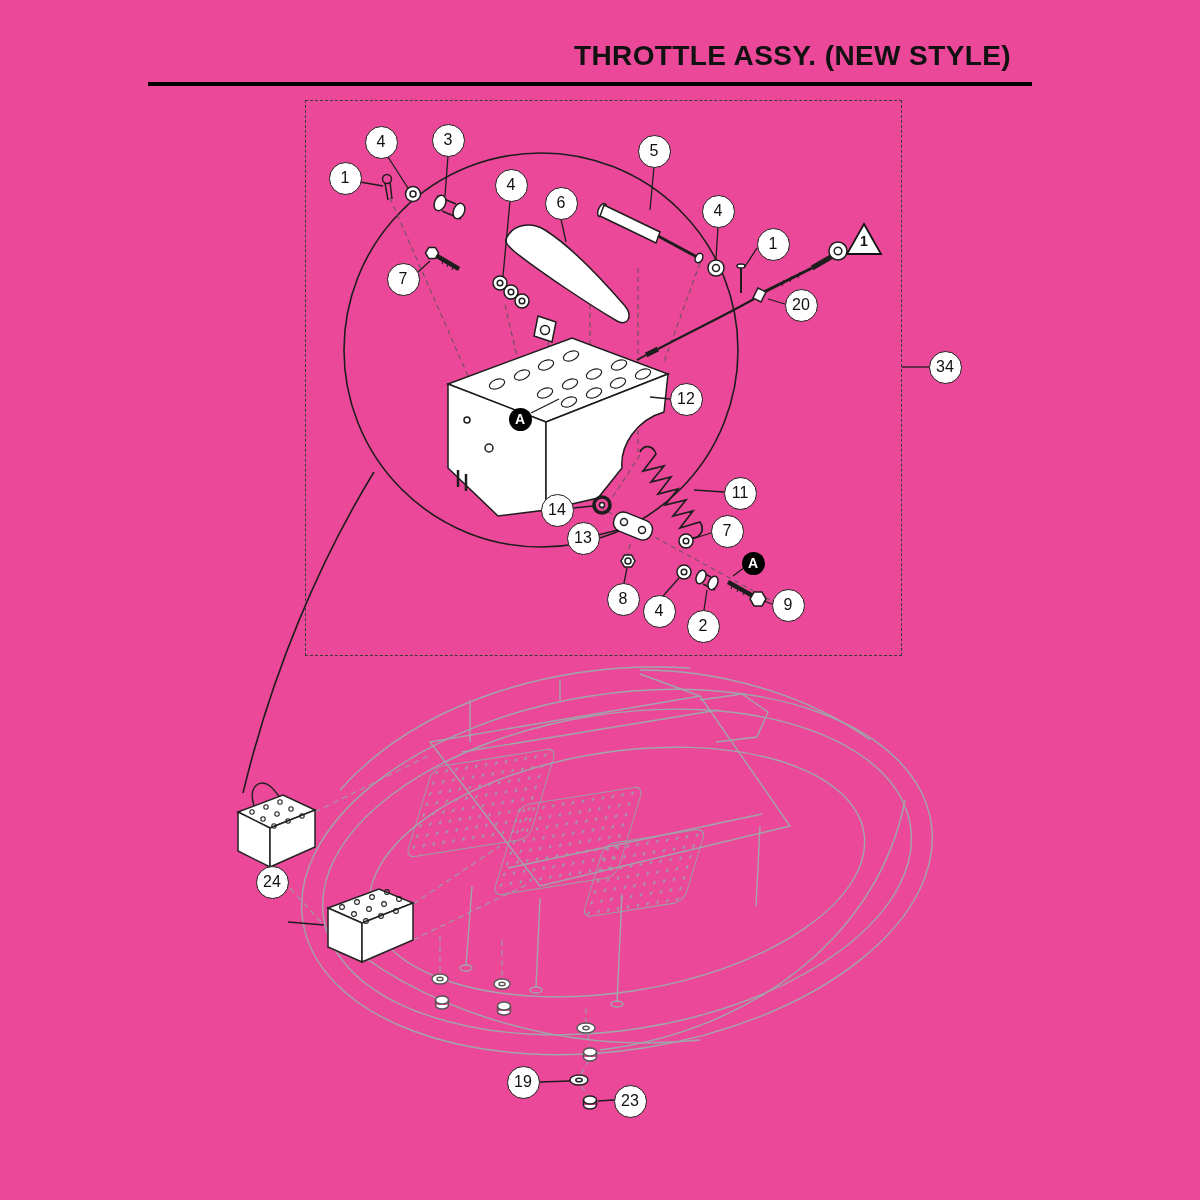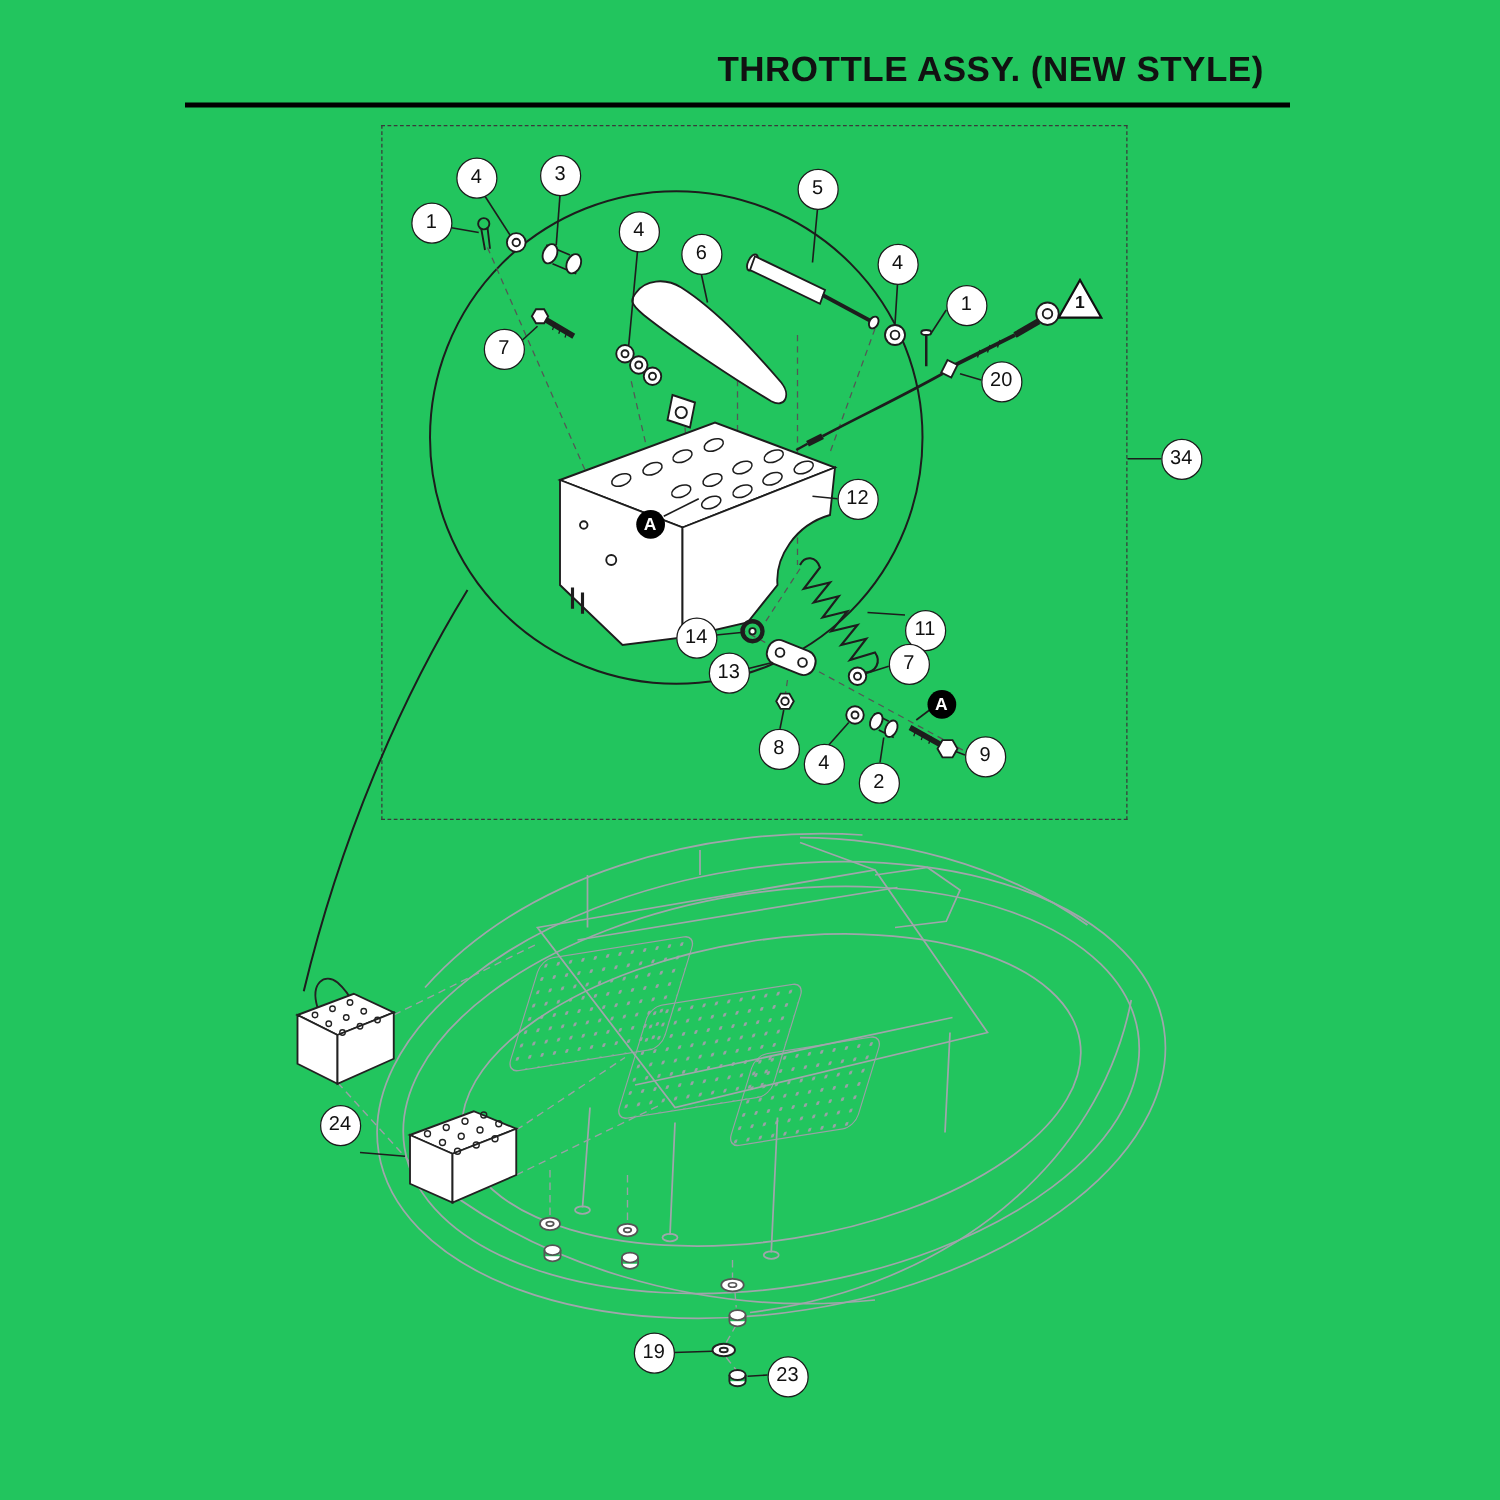--- a/index.html
+++ b/index.html
@@ -1,19 +1,19 @@
 <!DOCTYPE html>
 <html><head>
 <meta charset="utf-8">
 <style>
   * { box-sizing: border-box; }
   body { margin: 0; background: #ffffff; }
   #stage {
     position: relative; width: 1200px; height: 1200px;
-    background: #22c55e; overflow: hidden;
+    background: #ec4899; overflow: hidden;
     font-family: "Liberation Sans", sans-serif; color: #111; padding-left: 18px;
   }
   .title {
     position: absolute; left: 520px; top: 40px; width: 545px;
     text-align: center; font-size: 28px; font-weight: 800;
     letter-spacing: .4px; white-space: nowrap;
   }
   .rule { position: absolute; left: 148px; top: 82px; width: 884px; height: 4px; background: #000; }
   .dashed-box {
     position: absolute; left: 305px; top: 100px; width: 597px; height: 556px;
@@ -293,29 +293,29 @@
   <div class="callout" style="left:448px;top:140px">3</div>
   <div class="callout" style="left:511px;top:185px">4</div>
   <div class="callout" style="left:561px;top:203px">6</div>
   <div class="callout" style="left:654px;top:151px">5</div>
   <div class="callout" style="left:718px;top:211px">4</div>
   <div class="callout" style="left:773px;top:244px">1</div>
   <div class="callout" style="left:403px;top:279px">7</div>
   <div class="callout" style="left:801px;top:305px">20</div>
   <div class="callout" style="left:945px;top:367px">34</div>
   <div class="callout" style="left:686px;top:399px">12</div>
-  <div class="callout" style="left:740px;top:504px">11</div>
+  <div class="callout" style="left:740px;top:493px">11</div>
   <div class="callout" style="left:557px;top:510px">14</div>
   <div class="callout" style="left:583px;top:538px">13</div>
   <div class="callout" style="left:727px;top:531px">7</div>
   <div class="callout" style="left:623px;top:599px">8</div>
   <div class="callout" style="left:659px;top:611px">4</div>
   <div class="callout" style="left:703px;top:626px">2</div>
   <div class="callout" style="left:788px;top:605px">9</div>
-  <div class="callout" style="left:272px;top:900px">24</div>
+  <div class="callout" style="left:272px;top:882px">24</div>
   <div class="callout" style="left:523px;top:1082px">19</div>
   <div class="callout" style="left:630px;top:1101px">23</div>
 
   <div class="badge" style="left:520px;top:419px">A</div>
   <div class="badge" style="left:753px;top:563px">A</div>
 
   <div class="warn" style="left:845px;top:222px">
     <svg width="38" height="34">
       <path d="M 19,2 L 36,32 L 2,32 Z" fill="#fff" stroke="#111" stroke-width="1.8"></path>
     </svg>

